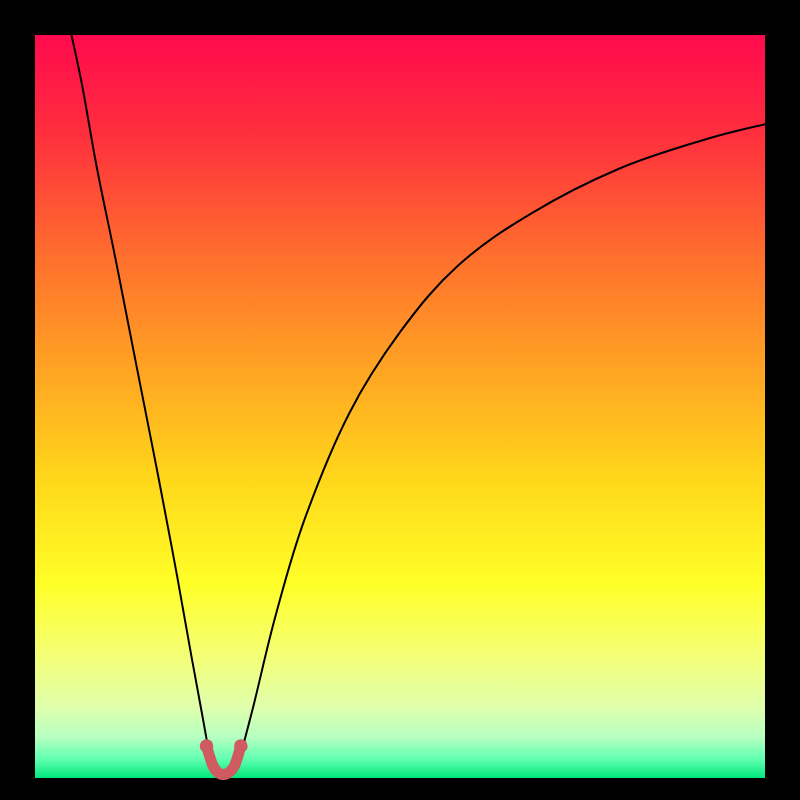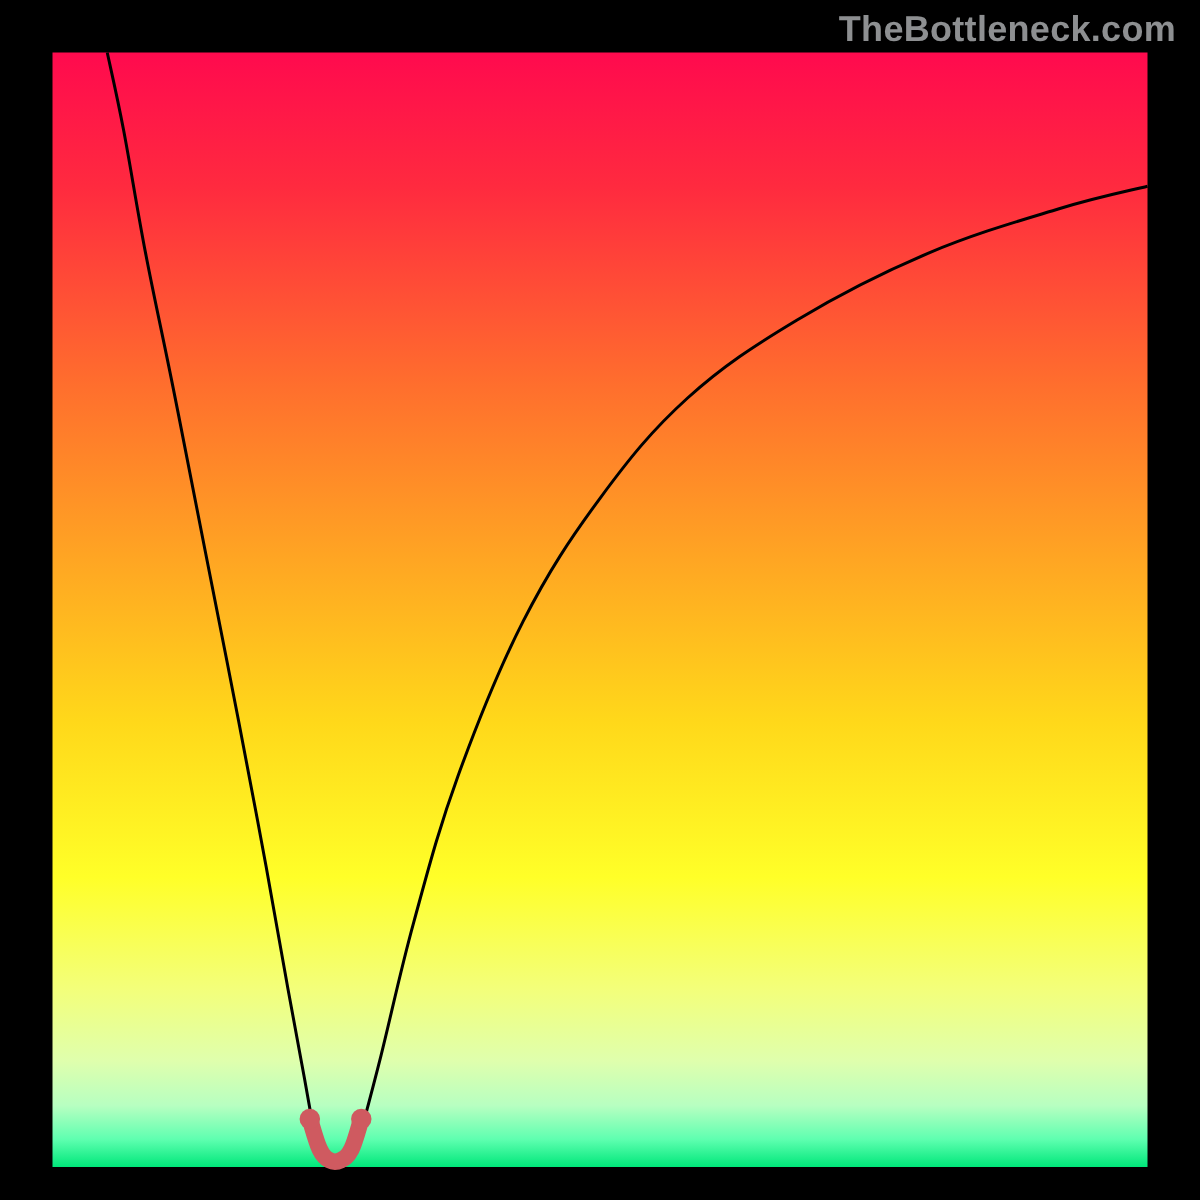--- a/index.html
+++ b/index.html
@@ -32,21 +32,20 @@
   svg {
     position: absolute;
     top: 0;
     left: 0;
   }
 </style>
 </head>
 <body>
 
 <div class="frame">
-  <div class="watermark">TheBottleneck.com</div>
 
   <svg id="chartSvg" width="800" height="800" viewBox="0 0 800 800">
     <defs>
       <linearGradient id="bgGrad" x1="0" y1="0" x2="0" y2="1">
           <stop offset="0%" stop-color="#ff0a4e"></stop>
           <stop offset="12%" stop-color="#ff2a3f"></stop>
           <stop offset="30%" stop-color="#ff6f2d"></stop>
           <stop offset="45%" stop-color="#ffa423"></stop>
           <stop offset="60%" stop-color="#ffd81a"></stop>
           <stop offset="74%" stop-color="#ffff28"></stop>

